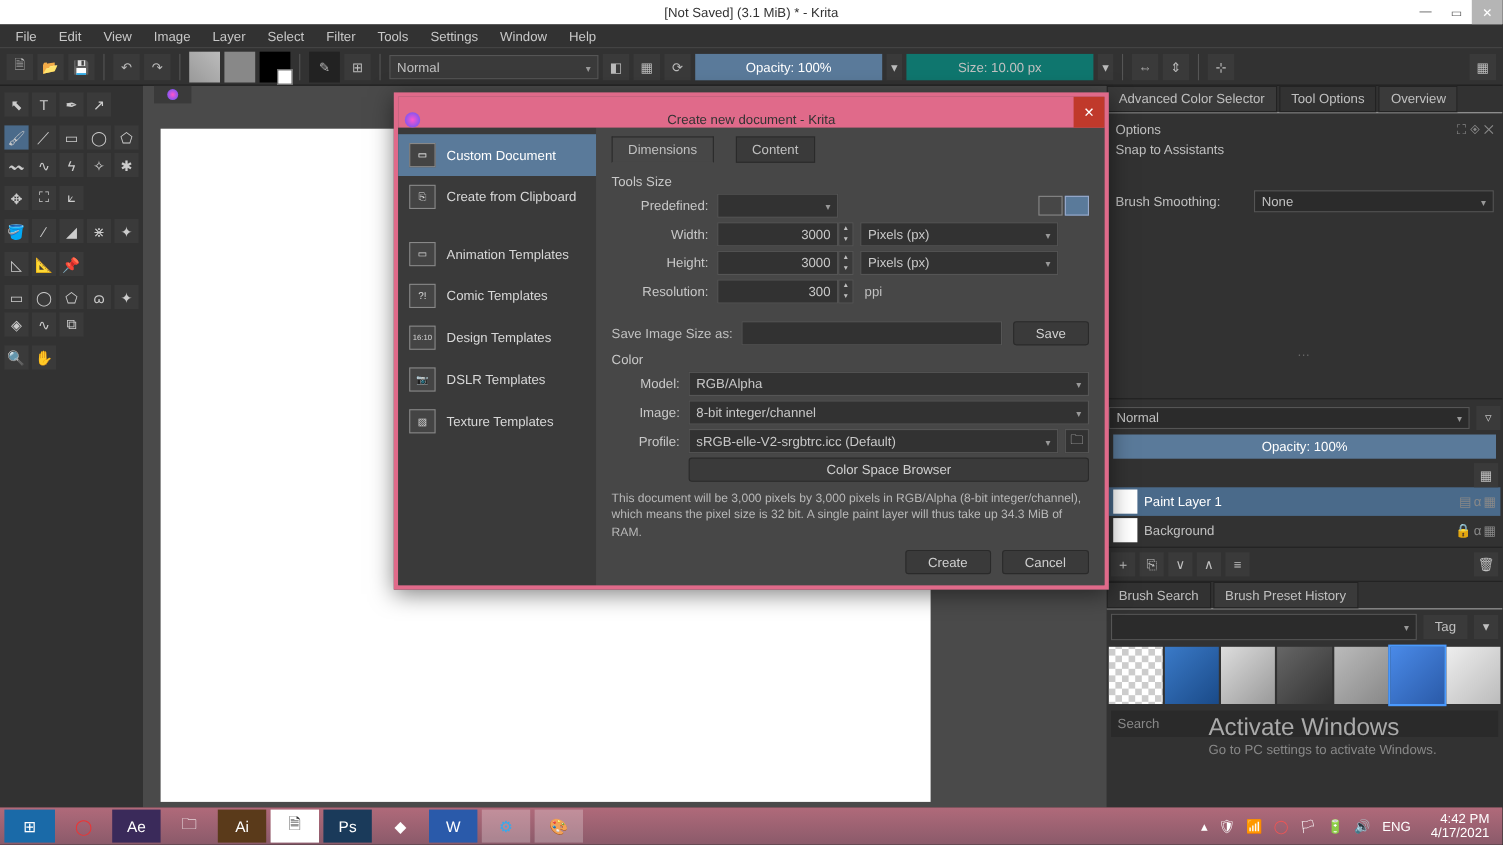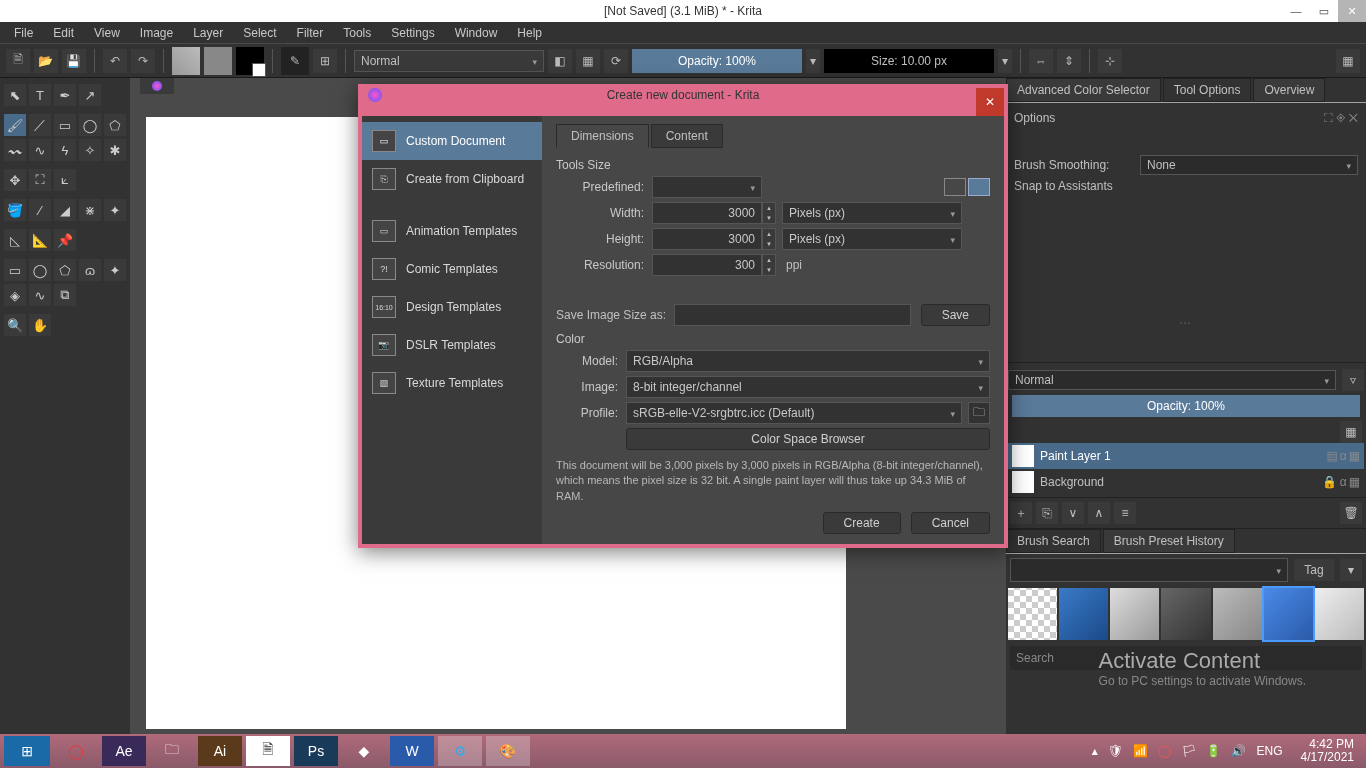--- a/index.html
+++ b/index.html
@@ -41,29 +41,29 @@
 .lbtn.trash { margin-left:auto; }
 .preset-row { display:flex; gap:2px; padding:2px; }
 .preset { width:52px; height:52px; background:linear-gradient(135deg,#888,#ccc); }
 .preset.sel { outline:2px solid #4a9aff; }
 .statusbar { height:22px; background:#323232; border-top:1px solid #1a1a1a; display:flex; align-items:center; padding:0 6px; color:#aaa; gap:18px; }
 .statusbar .sp { flex:1; }
 .watermark { position:absolute; right:60px; bottom:80px; color:#888; font-size:12px; }
 .watermark .big { font-size:22px; color:#aaa; }
 
 .dialog { position:absolute; left:358px; top:84px; width:650px; background:#474747; border:4px solid #e06a8a; box-shadow:0 4px 20px rgba(0,0,0,.5); }
-.dialog .dtitle { height:28px; background:#e06a8a; color:#333; display:flex; align-items:flex-start; justify-content:center; position:relative; }
+.dialog .dtitle { height:28px; background:#e06a8a; color:#333; display:flex; align-items:flex-end; justify-content:center; position:relative; }
 .dialog .dtitle .dclose { position:absolute; right:0; top:0; width:28px; height:28px; background:#c0392b; color:#fff; display:flex; align-items:center; justify-content:center; }
 .dialog .dbody { display:flex; }
 .dialog .dside { width:180px; background:#3a3a3a; padding:6px 0; }
 .dside .ditem { padding:8px 10px; display:flex; align-items:center; gap:10px; color:#d8d8d8; }
 .dside .ditem.sel { background:#5a7a9a; color:#fff; }
 .dside .dico { width:24px; height:22px; border:1px solid #888; background:#444; display:flex; align-items:center; justify-content:center; font-size:9px; }
 .dialog .dmain { flex:1; padding:8px 14px 10px 14px; background:#474747; }
-.dtabs { display:flex; gap:2px; margin-bottom:10px; }
+.dtabs { display:flex; gap:20px; margin-bottom:10px; }
 .dtab { padding:4px 14px; background:#3a3a3a; border:1px solid #2a2a2a; }
 .dtab.sel { background:#474747; border-bottom:1px solid #474747; }
 .frow { display:flex; align-items:center; margin:4px 0; }
 .frow .flbl { width:86px; text-align:right; padding-right:8px; color:#c8c8c8; }
 .finput { height:22px; background:#323232; border:1px solid #555; padding:0 6px; color:#c8c8c8; display:flex; align-items:center; }
 .fnum { width:110px; justify-content:flex-end; }
 .fdd { width:180px; justify-content:space-between; }
 .spin { width:14px; height:22px; background:#3a3a3a; border:1px solid #555; display:flex; flex-direction:column; }
 .spin div { flex:1; font-size:6px; display:flex; align-items:center; justify-content:center; }
 .dbtn { height:22px; padding:0 20px; background:#3a3a3a; border:1px solid #2a2a2a; color:#d0d0d0; display:flex; align-items:center; border-radius:3px; }
@@ -131,21 +131,21 @@
       <span>Normal</span>
       <span class="tri"></span>
     </div>
   <div class="tbtn">◧</div>
   <div class="tbtn">▦</div>
   <div class="tbtn">⟳</div>
   <div class="slider-lbl" style="width:170px;background:#5a7a9a;color:#fff">
       <span>Opacity: 100%</span>
     </div>
   <div class="tbtn" style="width:14px">▾</div>
-  <div class="slider-lbl" style="width:170px;background:#000000">
+  <div class="slider-lbl" style="width:170px;background:#0f766e">
       <span>Size: 10.00 px</span>
     </div>
   <div class="tbtn" style="width:14px">▾</div>
   <div class="sep"></div>
   <div class="tbtn">⇔</div>
   <div class="tbtn">⇕</div>
   <div class="sep"></div>
   <div class="tbtn">⊹</div>
   <div style="flex:1"></div>
   <div class="tbtn">▦</div>
@@ -208,30 +208,30 @@
     <div class="panel-tabs">
       <div class="panel-tab">Advanced Color Selector</div>
       <div class="panel-tab sel">Tool Options</div>
       <div class="panel-tab">Overview</div>
     </div>
     <div class="panel-body" style="height:260px;border-bottom:1px solid #222">
       <div style="display:flex;justify-content:space-between">
           <span>Options</span>
           <span style="color:#888">⛶ ◈ ✕</span>
         </div>
+      <div class="row">
+          <span>Snap to Assistants</span>
+        </div>
       <div class="row" style="margin-top:30px">
         <span class="lbl">Brush Smoothing:</span>
         <div class="dd">
             <span>None</span>
             <span class="tri"></span>
           </div>
       </div>
-      <div class="row">
-          <span>Snap to Assistants</span>
-        </div>
       <div style="text-align:center;margin-top:120px;color:#666;letter-spacing:2px">…</div>
     </div>
 
     <div style="padding:2px">
       <div class="row">
         <div class="dd" style="flex:1">
             <span>Normal</span>
             <span class="tri"></span>
           </div>
         <div class="lbtn">▿</div>
@@ -306,21 +306,21 @@
   <span>800 x 800 (3.1 MiB)</span>
   <span style="width:120px"></span>
   <span>⊙</span>
   <span>0.00°</span>
   <span style="width:60px"></span>
   <span>100%</span>
   <span style="width:60px;height:6px;background:#555;display:inline-block"></span>
 </div>
 
 <div class="watermark">
-  <div class="big">Activate Content</div>
+  <div class="big">Activate Windows</div>
   <div>Go to PC settings to activate Windows.</div>
 </div>
 
 <div class="dialog">
   <div class="dtitle">
     <span style="position:absolute;left:6px;width:14px;height:14px;background:radial-gradient(#f5c,#55f);border-radius:50%"></span>
     <span>Create new document - Krita</span>
     <div class="dclose">✕</div>
   </div>
   <div class="dbody">
@@ -409,21 +409,21 @@
               <span>300</span>
             </div>
           <div class="spin">
               <div>▲</div>
               <div>▼</div>
             </div>
           <div style="width:6px"></div>
           <span style="padding-left:4px">ppi</span>
         </div>
       </div>
-      <div class="frow" style="margin-top:28px">
+      <div class="frow" style="margin-top:16px">
         <span style="padding-right:8px">Save Image Size as:</span>
         <div class="finput" style="flex:1"></div>
         <div style="width:10px"></div>
         <div class="dbtn">
             <span>Save</span>
           </div>
       </div>
       <div class="section-title">Color</div>
       <div style="padding-left:10px">
         <div class="frow">

